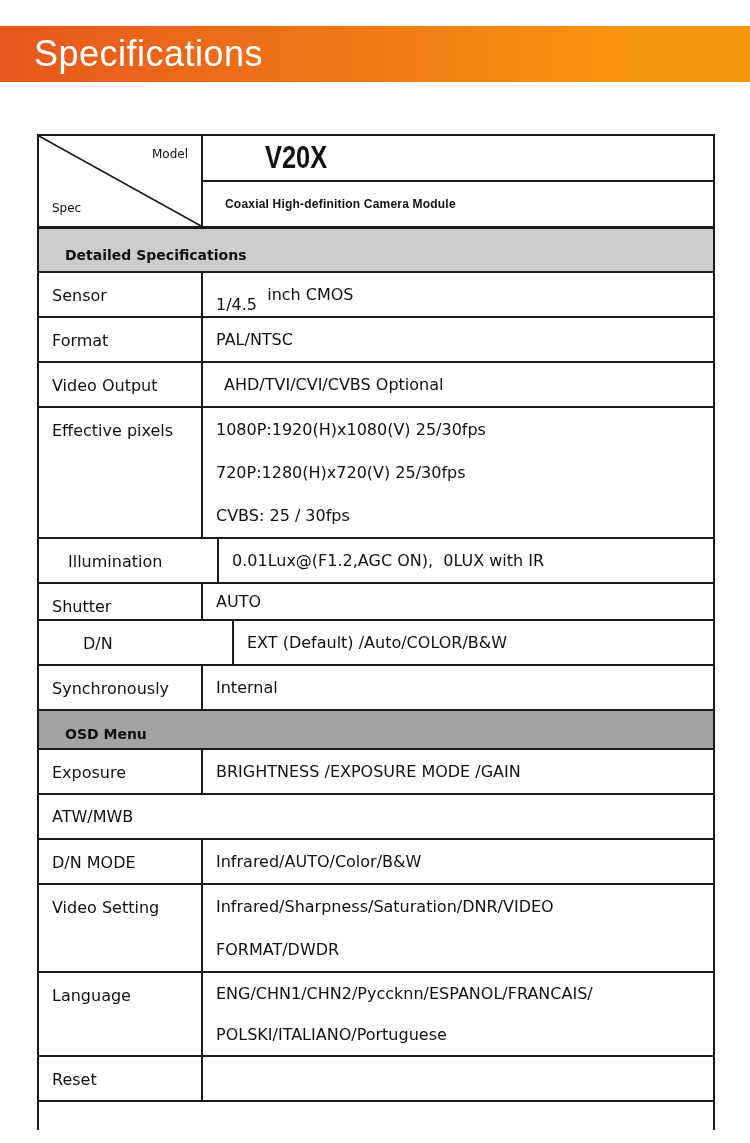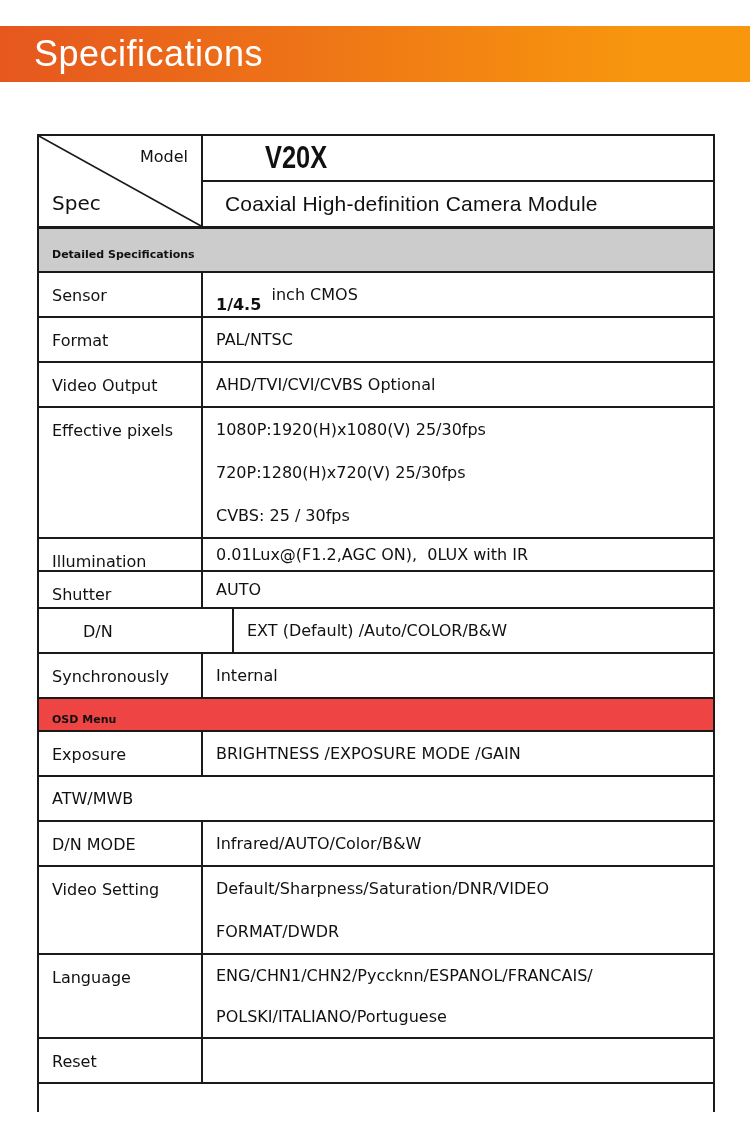--- a/index.html
+++ b/index.html
@@ -11,40 +11,40 @@
           display:flex;align-items:center;}
   .banner-title{font-family:"Liberation Sans",sans-serif;font-size:36px;color:#ffffff;
                 margin-left:34px;letter-spacing:.5px;}
   
   .spec-table{position:absolute;left:37px;top:134px;width:678px;box-sizing:border-box;
               border:2px solid #1a1a1a;border-bottom:none;background:#fff;}
   .thead{display:grid;grid-template-columns:164px 1fr;grid-template-rows:46px 44px;}
   .diag-cell{grid-column:1;grid-row:1/3;position:relative;box-sizing:border-box;
              border-right:2px solid #1a1a1a;}
   .diag-svg{position:absolute;left:0;top:0;width:100%;height:100%;display:block;}
-  .model-lbl{position:absolute;top:11px;right:13px;font-size:16px;}
-  .spec-lbl{position:absolute;bottom:11px;left:13px;font-size:20px;}
+  .model-lbl{position:absolute;top:11px;right:13px;font-size:12px;}
+  .spec-lbl{position:absolute;bottom:11px;left:13px;font-size:12px;}
   .model-value-cell{grid-column:2;grid-row:1;box-sizing:border-box;border-bottom:2px solid #1a1a1a;
                     display:flex;align-items:center;padding-left:62px;}
   .model-value{font-family:"Liberation Sans",sans-serif;font-weight:bold;font-size:31px;
                transform:scaleX(.82);transform-origin:left center;}
   .subtitle-cell{grid-column:2;grid-row:2;display:flex;align-items:center;padding-left:22px;}
-  .subtitle-cell span{font-family:"Liberation Sans",sans-serif;font-weight:normal;
-                      font-size:21px;letter-spacing:.2px;}
+  .subtitle-cell span{font-family:"Liberation Sans",sans-serif;font-weight:bold;
+                      font-size:12px;letter-spacing:.2px;}
   
   .trow{display:flex;box-sizing:border-box;border-top:2px solid #1a1a1a;background:#fff;}
   .trow.section{align-items:center;}
-  .section-label{font-weight:bold;font-size:11px;padding-left:13px;margin-top:9px;}
+  .section-label{font-weight:bold;font-size:14px;padding-left:26px;margin-top:9px;}
   .cell{box-sizing:border-box;}
   .cell.label{flex:0 0 164px;width:164px;border-right:2px solid #1a1a1a;
               display:flex;align-items:flex-start;padding-left:13px;font-size:16px;text-align:center;}
   .label-inner{height:44px;display:flex;align-items:center;}
   .cell.value{flex:1;display:flex;flex-direction:column;padding-left:13px;font-size:16px;}
   .vline{height:43px;display:flex;align-items:center;white-space:pre;}
-  .bold{font-weight:bold;margin-top:20px;}
+  .bold{font-weight:normal;margin-top:20px;}
   
   .footer-bar{box-sizing:border-box;border-top:2px solid #1a1a1a;height:30px;}
 </style>
 </head>
 <body>
 
 <div class="page">
 
   <div class="banner">
     <span class="banner-title">Specifications</span>
@@ -81,39 +81,39 @@
           </div>
         </div>
         <div class="trow" style="height: 45px;">
           <div class="cell label">
             <span class="label-inner">Format</span>
           </div>
           <div class="cell value">
             <div class="vline"><span>PAL/NTSC</span></div>
           </div>
         </div>
-        <div class="trow" style="height: 45px;">
+        <div class="trow" style="height: 45px; gap: 8px;">
           <div class="cell label">
             <span class="label-inner">Video Output</span>
           </div>
           <div class="cell value">
             <div class="vline"><span>AHD/TVI/CVI/CVBS Optional</span></div>
           </div>
         </div>
         <div class="trow" style="height: 131px;">
           <div class="cell label">
             <span class="label-inner">Effective pixels</span>
           </div>
           <div class="cell value">
             <div class="vline"><span>1080P:1920(H)x1080(V) 25/30fps</span></div>
             <div class="vline"><span>720P:1280(H)x720(V) 25/30fps</span></div>
             <div class="vline"><span>CVBS: 25 / 30fps</span></div>
           </div>
         </div>
-        <div class="trow" style="height: 33px;">
+        <div class="trow" style="height: 45px; padding-left: 16px;">
           <div class="cell label">
             <span class="label-inner">Illumination</span>
           </div>
           <div class="cell value">
             <div class="vline"><span>0.01Lux@(F1.2,AGC ON),  0LUX with IR</span></div>
           </div>
         </div>
         <div class="trow" style="height: 37px;">
           <div class="cell label">
             <span class="label-inner">Shutter</span>
@@ -131,21 +131,21 @@
           </div>
         </div>
         <div class="trow" style="height: 45px;">
           <div class="cell label">
             <span class="label-inner">Synchronously</span>
           </div>
           <div class="cell value">
             <div class="vline"><span>Internal</span></div>
           </div>
         </div>
-        <div class="trow section" style="height: 33px; background: #ef4444;">
+        <div class="trow section" style="height: 39px; background: #a3a3a3;">
           <div class="section-label">OSD Menu</div>
         </div>
         <div class="trow" style="height: 45px;">
           <div class="cell label">
             <span class="label-inner">Exposure</span>
           </div>
           <div class="cell value">
             <div class="vline"><span>BRIGHTNESS /EXPOSURE MODE /GAIN</span></div>
           </div>
         </div>
@@ -160,21 +160,21 @@
           </div>
           <div class="cell value">
             <div class="vline"><span>Infrared/AUTO/Color/B&amp;W</span></div>
           </div>
         </div>
         <div class="trow" style="height: 88px;">
           <div class="cell label">
             <span class="label-inner">Video Setting</span>
           </div>
           <div class="cell value">
-            <div class="vline"><span>Default/Sharpness/Saturation/DNR/VIDEO</span></div>
+            <div class="vline"><span>Infrared/Sharpness/Saturation/DNR/VIDEO</span></div>
             <div class="vline"><span>FORMAT/DWDR</span></div>
           </div>
         </div>
         <div class="trow" style="height: 84px;">
           <div class="cell label">
             <span class="label-inner">Language</span>
           </div>
           <div class="cell value">
             <div class="vline"><span>ENG/CHN1/CHN2/Pyccknn/ESPANOL/FRANCAIS/</span></div>
             <div class="vline"><span>POLSKI/ITALIANO/Portuguese</span></div>

